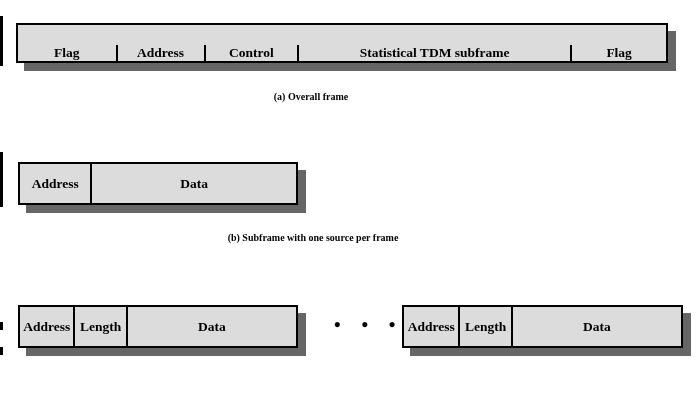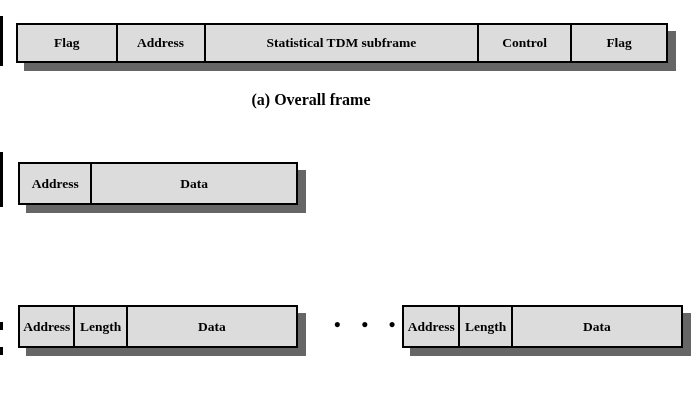--- a/index.html
+++ b/index.html
@@ -30,29 +30,29 @@
     min-width: 0;
     display: flex;
     align-items: center;
     justify-content: center;
     font-size: 13.5px;
     white-space: nowrap;
     border-left: 2px solid var(--border, #000000);
   }
   .seg:first-child { border-left: none; }
 
-  .bar-a  { left: 16px;  top: 23px;  width: 652px; height: 40px; }
+  .bar-a  { left: 16px;  top: 23px;  width: 652px; height: 40px; align-items: flex-end; }
   .bar-b  { left: 18px;  top: 162px; width: 280px; height: 43px; }
   .bar-c1 { left: 18px;  top: 305px; width: 280px; height: 43px; }
   .bar-c2 { left: 402px; top: 305px; width: 281px; height: 43px; }
 
   .caption {
     position: absolute;
     transform: translateX(-50%);
-    font-size: 16px;
+    font-size: 10px;
     white-space: nowrap;
   }
   .cap-a { left: 311px; top: 91px; }
   .cap-b { left: 313px; top: 232px; }
   .cap-c { left: 317px; top: 375px; }
 
   .dots {
     position: absolute;
     left: 334px;
     top: 314px;
@@ -78,30 +78,31 @@
 <div class="canvas">
 
   <div class="artifact art-a"></div>
   <div class="artifact art-b"></div>
   <div class="artifact art-c1"></div>
   <div class="artifact art-c2"></div>
 
   <div class="bar bar-a">
     <div class="seg" style="flex-grow:78">Flag</div>
     <div class="seg" style="flex-grow:69">Address</div>
+    <div class="seg" style="flex-grow:73">Control</div>
     <div class="seg" style="flex-grow:217">Statistical TDM subframe</div>
-    <div class="seg" style="flex-grow:73">Control</div>
     <div class="seg" style="flex-grow:75">Flag</div>
   </div>
   <div class="caption cap-a">(a) Overall frame</div>
 
   <div class="bar bar-b">
     <div class="seg" style="flex-grow:72">Address</div>
     <div class="seg" style="flex-grow:208">Data</div>
   </div>
+  <div class="caption cap-b">(b) Subframe with one source per frame</div>
 
   <div class="bar bar-c1">
     <div class="seg" style="flex-grow:55">Address</div>
     <div class="seg" style="flex-grow:52">Length</div>
     <div class="seg" style="flex-grow:173">Data</div>
   </div>
 
   <div class="dots">• • •</div>
 
   <div class="bar bar-c2">

